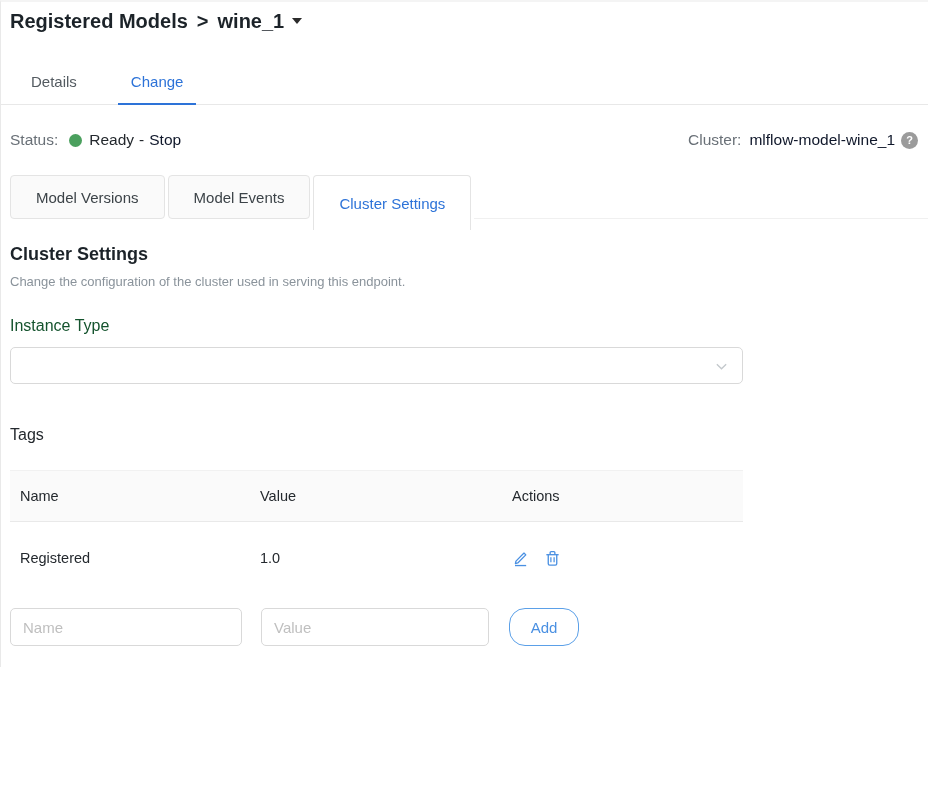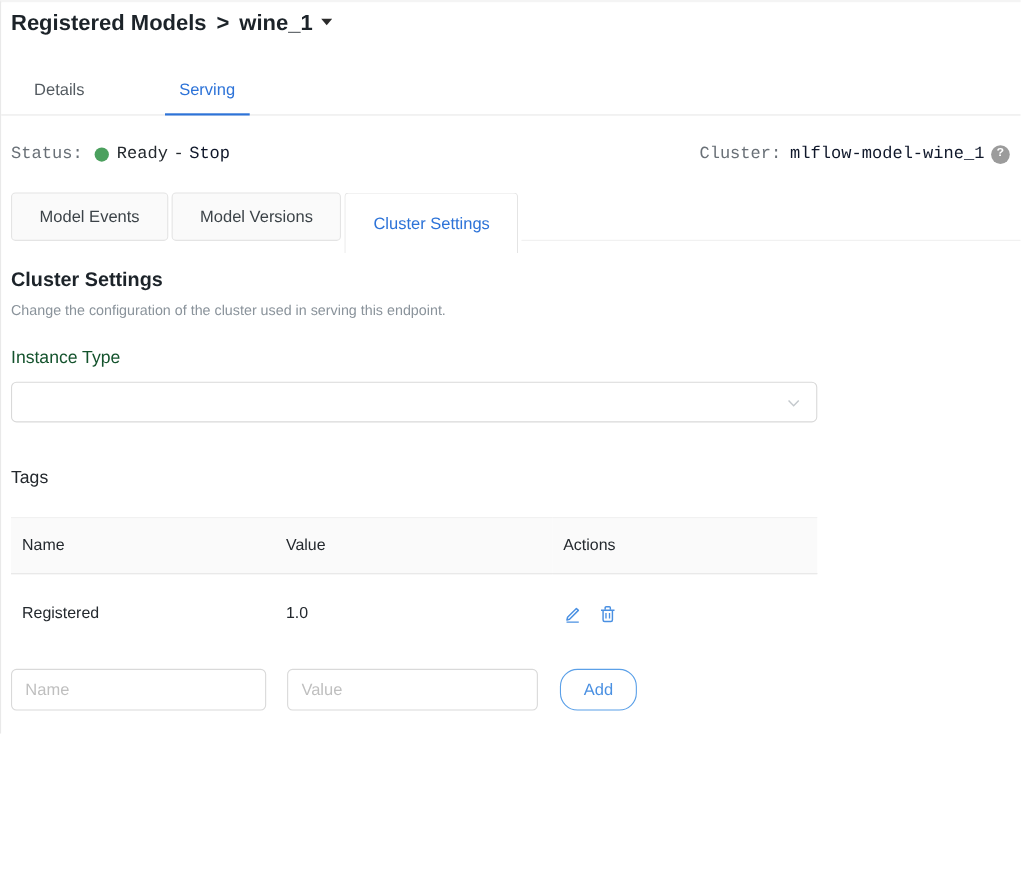--- a/index.html
+++ b/index.html
@@ -14,26 +14,26 @@
   
   .breadcrumb { padding:8px 0 0 9px; font-size:20px; font-weight:bold; color:#1c2329; }
   .breadcrumb .sep { margin:0 9px; font-weight:bold; }
   .caret-down {
     display:inline-block; width:0; height:0; margin-left:8px; vertical-align:4px;
     border-left:5px solid transparent; border-right:5px solid transparent;
     border-top:6px solid #2b2b2b;
   }
 
   
-  .main-tabs { display:flex; gap:60px; margin-top:34px; padding-left:17px; border-bottom:1px solid #e8e8e8; }
+  .main-tabs { display:flex; gap:28px; margin-top:34px; padding-left:17px; border-bottom:1px solid #e8e8e8; }
   .main-tab { font-size:15px; color:#545b61; padding:6px 13px 13px; cursor:pointer; }
   .main-tab.active { color:#2d73d8; border-bottom:2px solid #2d73d8; margin-bottom:-1px; }
 
   
-  .status-bar { display:flex; justify-content:space-between; align-items:center; padding:26px 10px 0 9px; font-size:15.5px;font-family:Liberation Mono, monospace; }
+  .status-bar { display:flex; justify-content:space-between; align-items:center; padding:26px 10px 0 9px; font-size:15.5px; }
   .status-left { display:flex; align-items:center; }
   .muted { color:#697077; }
   .status-dot { width:13px; height:13px; border-radius:50%; background:#4ba05e; margin:0 7px 0 11px; }
   .status-text { color:#24292e; }
   .dash { margin:0 5px; color:#24292e; }
   a.link { color:#0f172a; text-decoration:none; cursor:pointer; }
   .cluster-right { display:flex; align-items:center; }
   .cluster-link { margin-left:8px; }
   .help-icon {
     width:17px; height:17px; border-radius:50%; background:#9b9b9b; color:#fff;
@@ -109,41 +109,41 @@
 <body>
 
 <div class="page">
 
   <div class="breadcrumb">
     <span>Registered Models</span><span class="sep">&gt;</span><span>wine_1</span><span class="caret-down"></span>
   </div>
 
   <nav class="main-tabs">
     <div class="main-tab">Details</div>
-    <div class="main-tab active">Serving</div>
+    <div class="main-tab active">Change</div>
   </nav>
 
   <div class="status-bar">
     <div class="status-left">
       <span class="muted">Status:</span>
       <span class="status-dot"></span>
       <span class="status-text">Ready</span>
       <span class="dash">-</span>
       <a class="link">Stop</a>
     </div>
     <div class="cluster-right">
       <span class="muted">Cluster:</span>
       <a class="link cluster-link">mlflow-model-wine_1</a>
       <span class="help-icon">?</span>
     </div>
   </div>
 
   <div class="sub-tabs">
+    <div class="sub-tab">Model Versions</div>
     <div class="sub-tab">Model Events</div>
-    <div class="sub-tab">Model Versions</div>
     <div class="sub-tab active">Cluster Settings</div>
     <div class="sub-tabs-filler"></div>
   </div>
 
   <div class="content">
     <h2 class="section-title">Cluster Settings</h2>
     <p class="section-desc">Change the configuration of the cluster used in serving this endpoint.</p>
 
     <div class="field-label">Instance Type</div>
     <div class="select-box">

